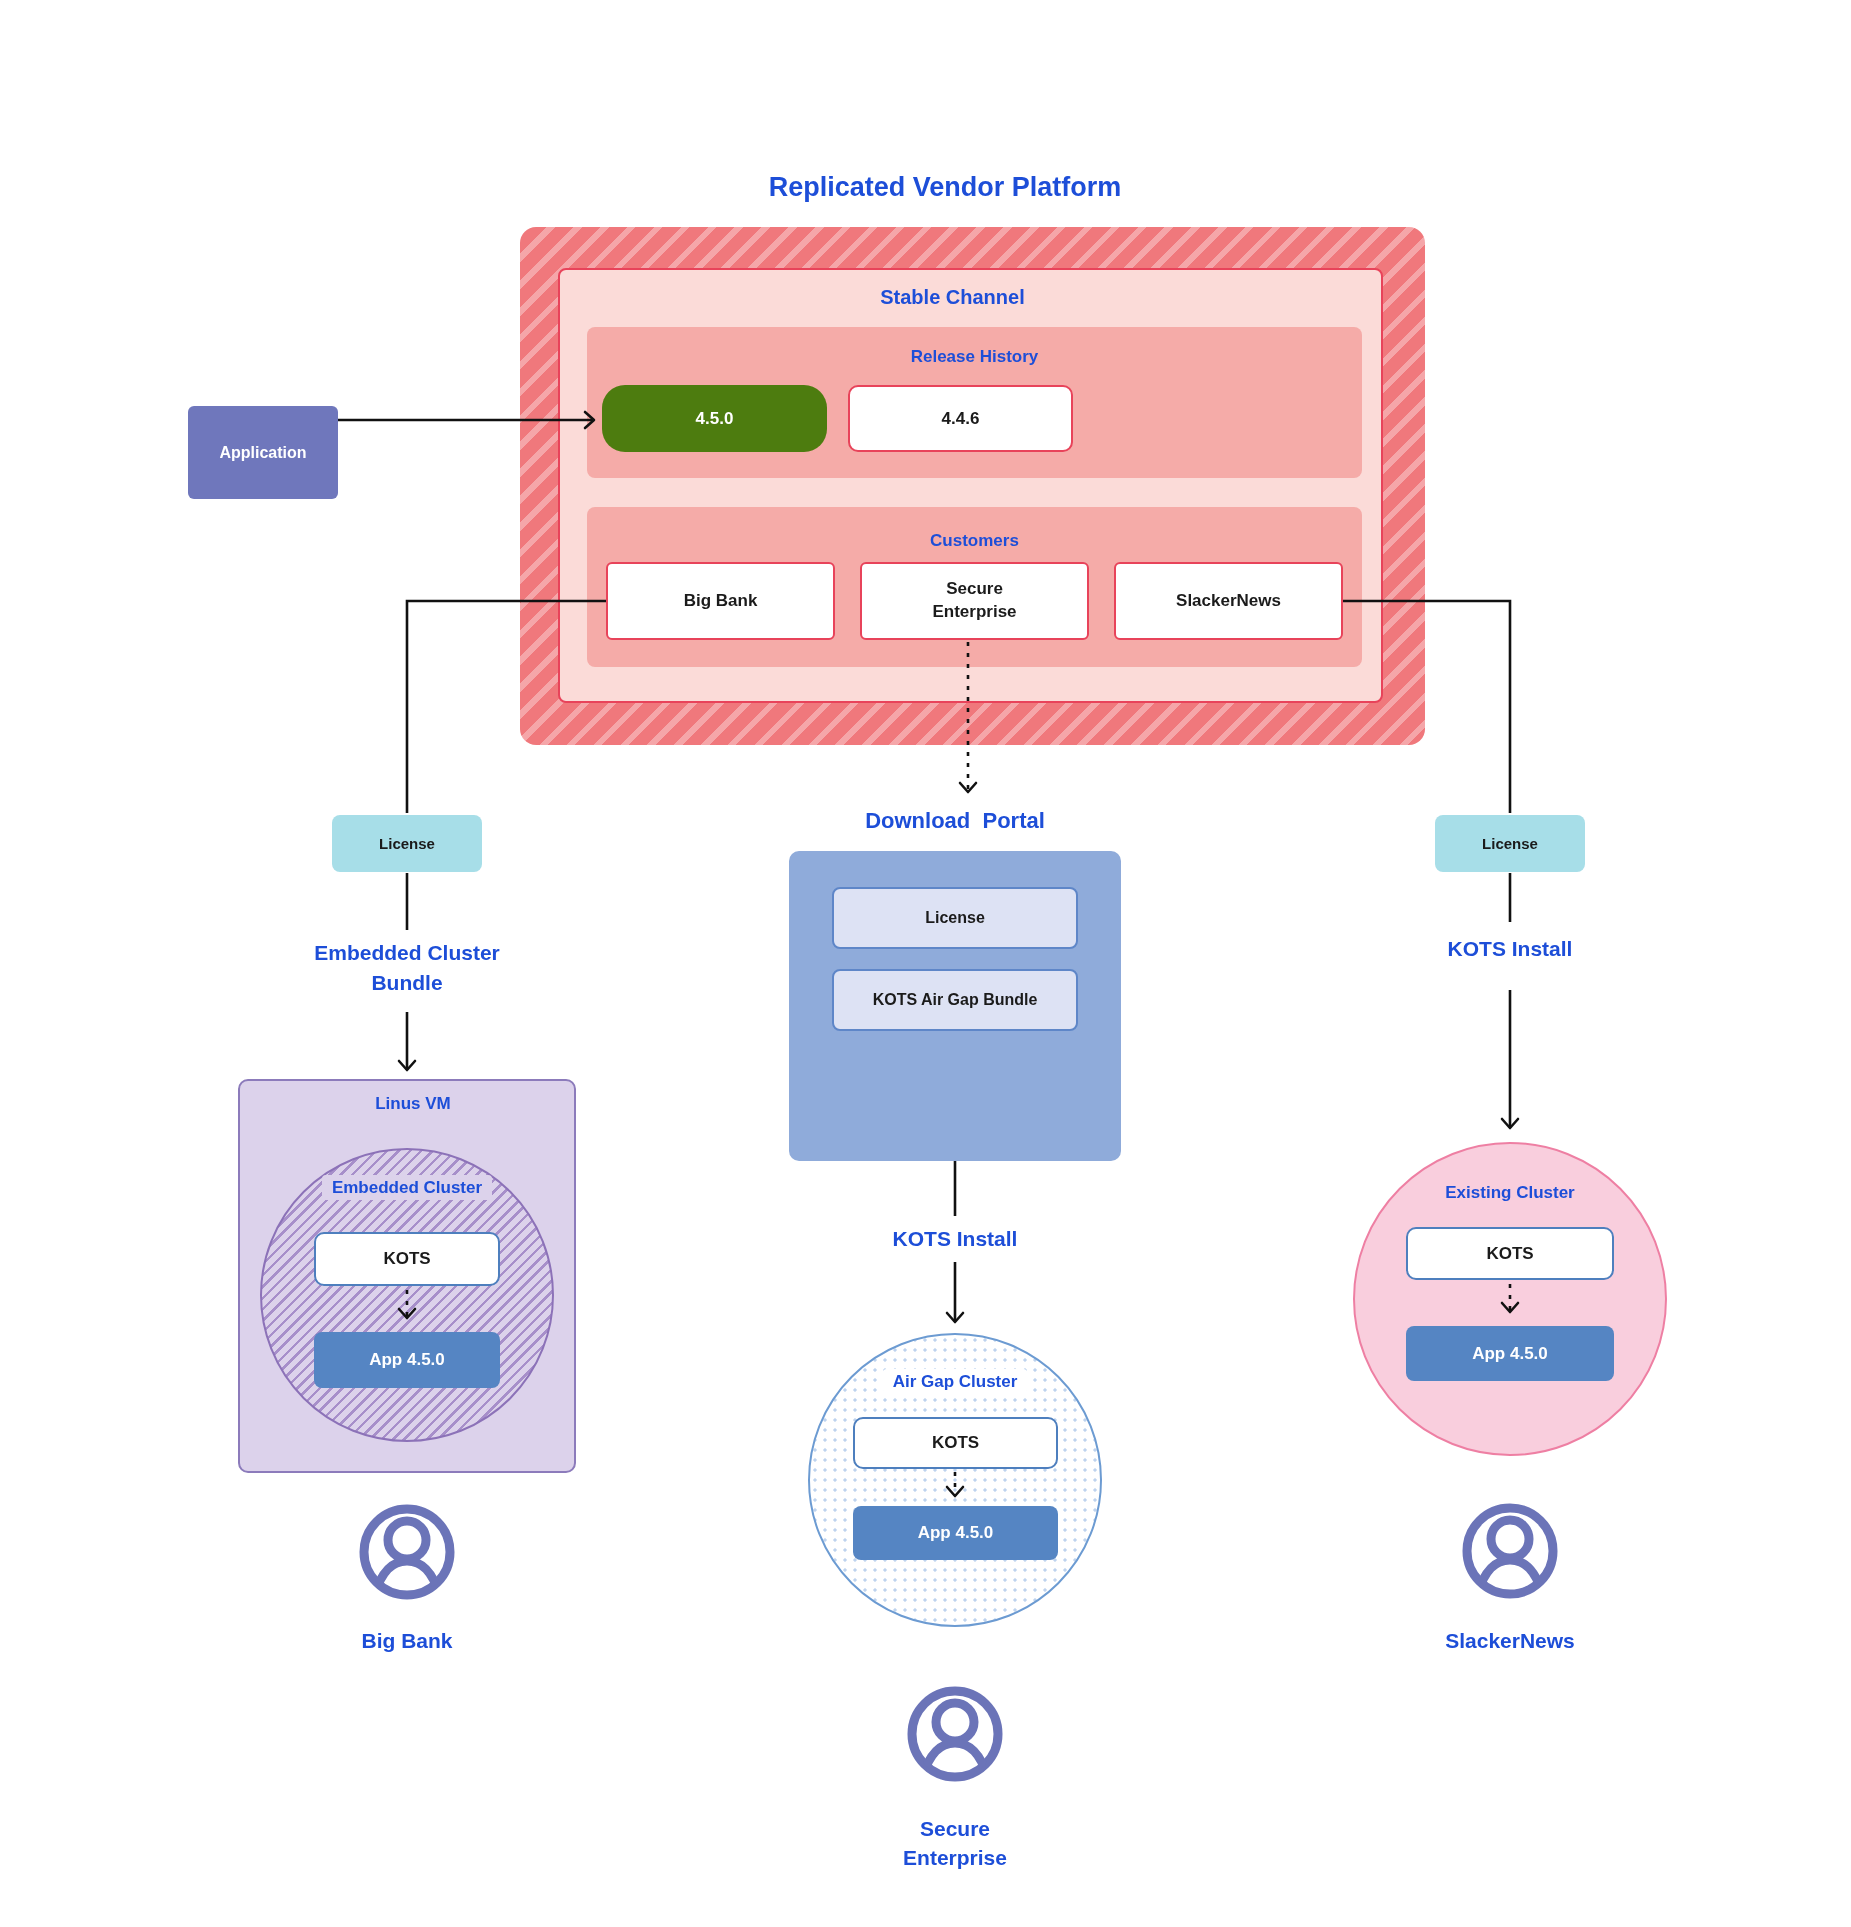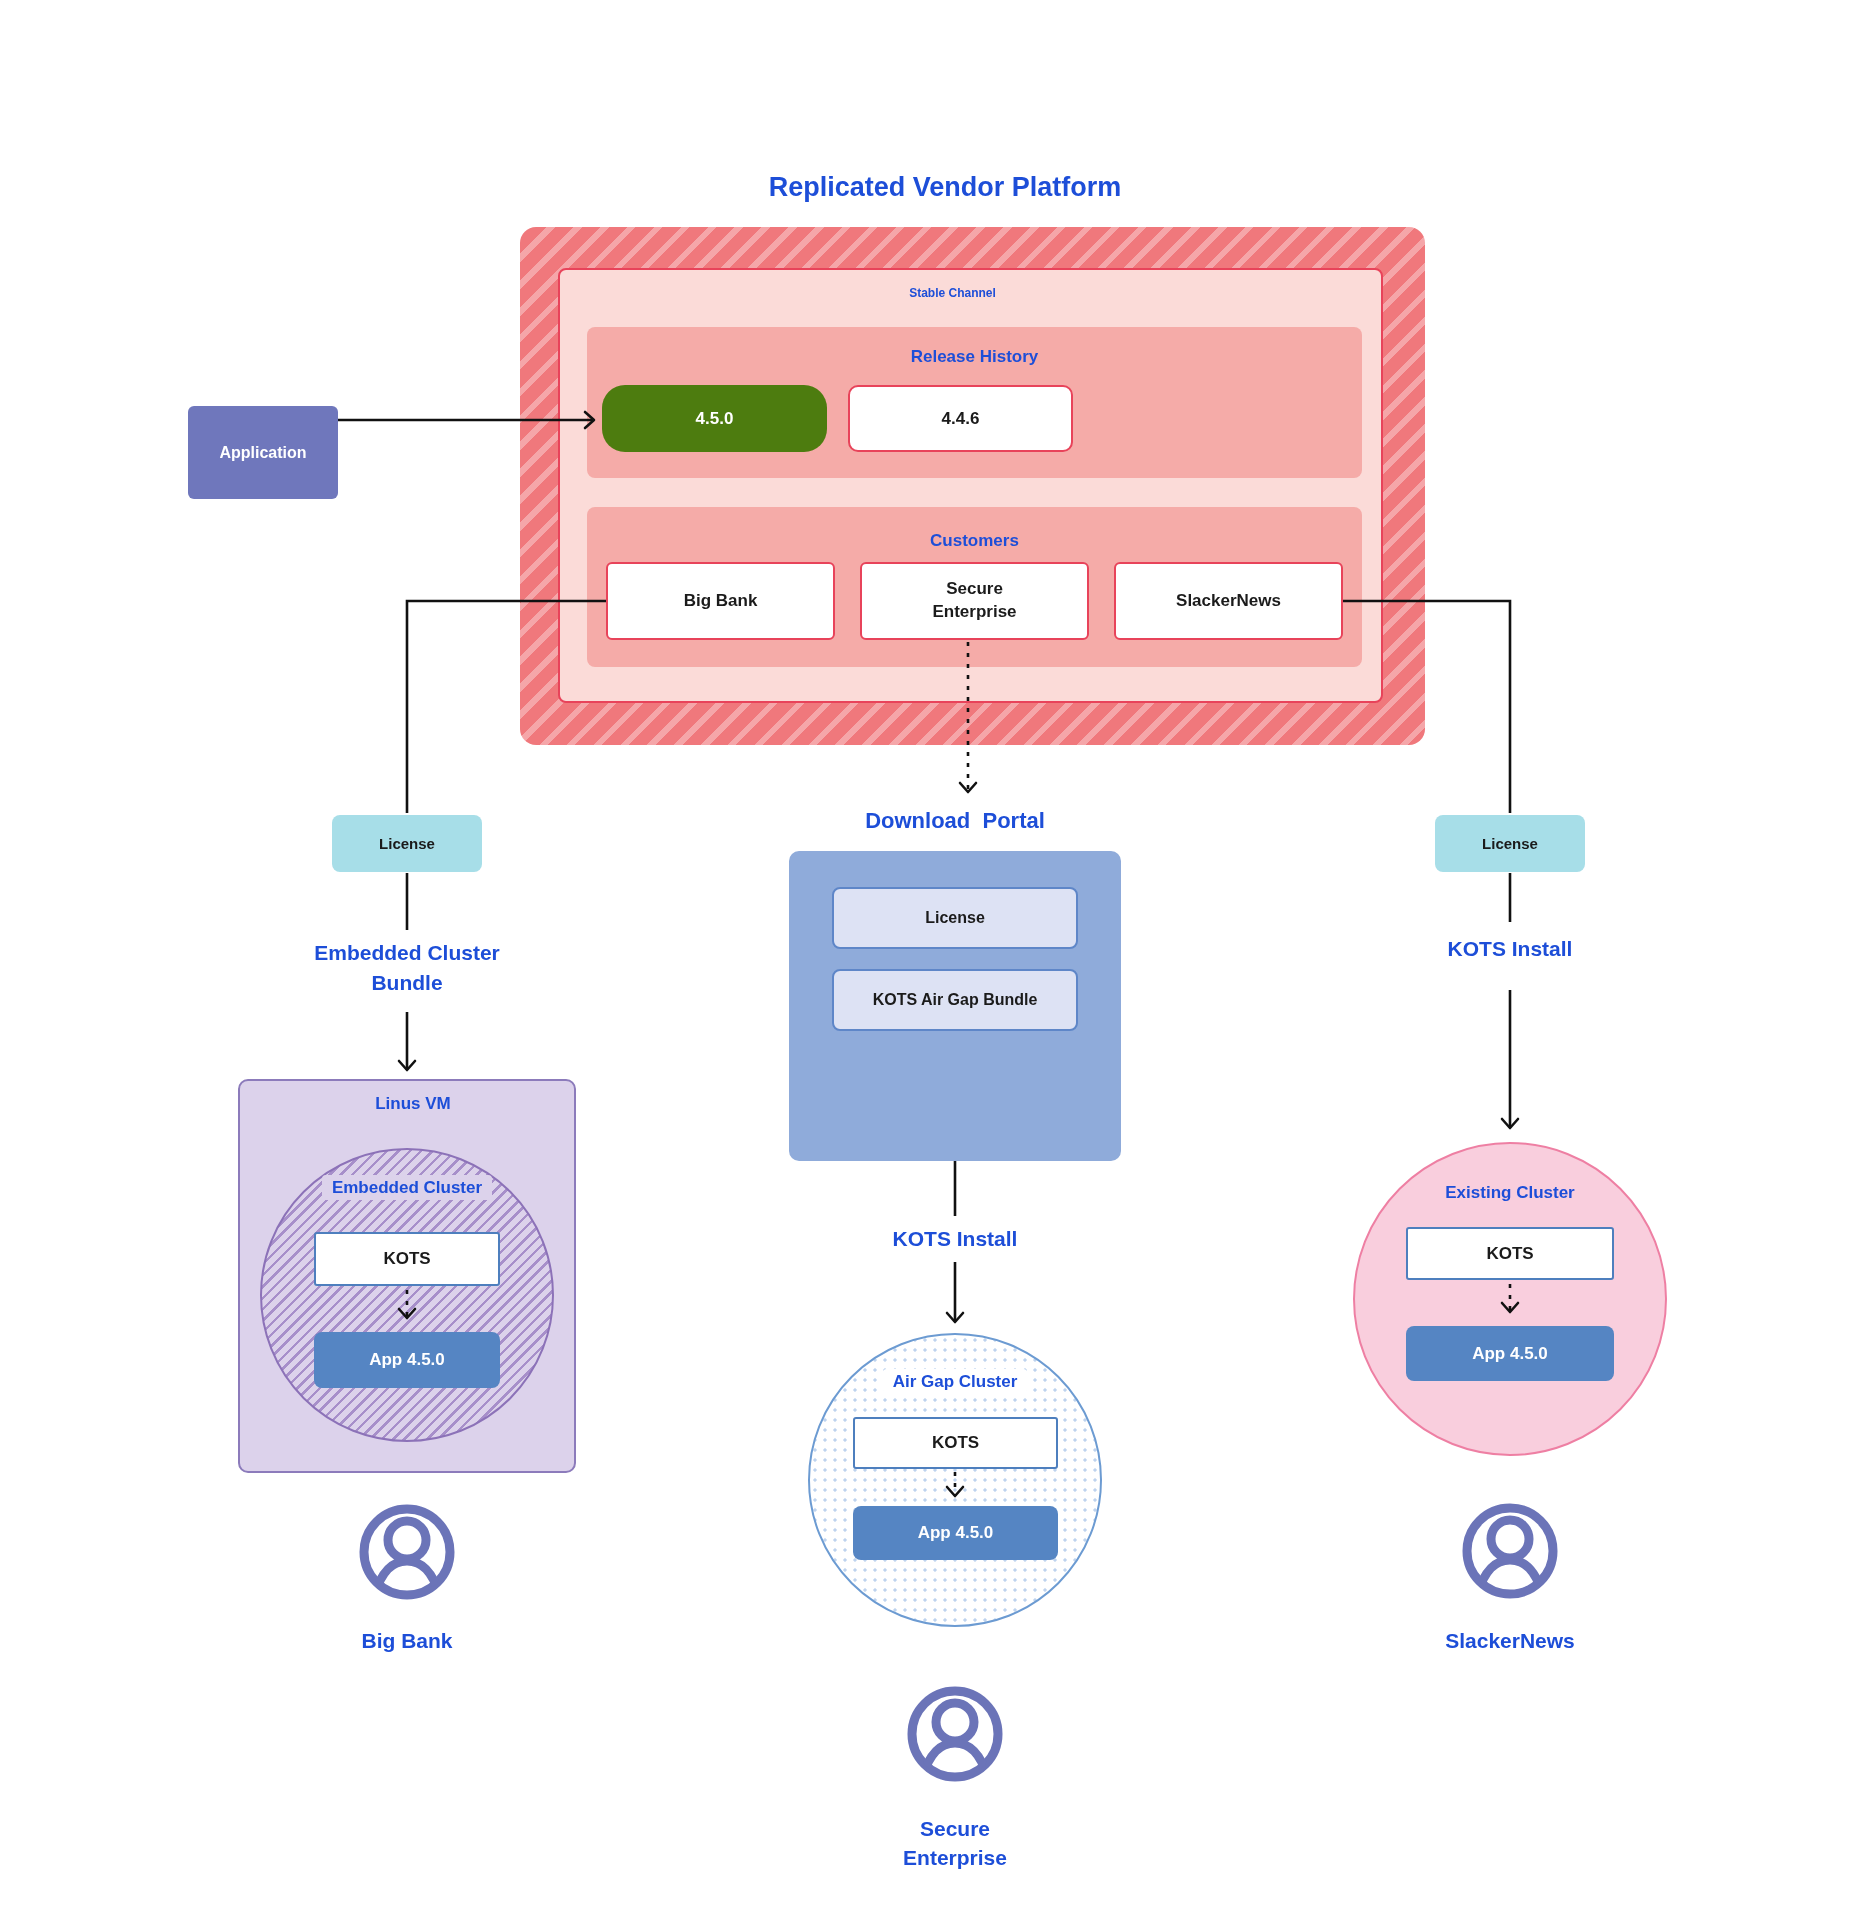--- a/index.html
+++ b/index.html
@@ -19,21 +19,21 @@
 
   
   .outer{
     left:520px;top:227px;width:905px;height:518px;border-radius:16px;
     background:repeating-linear-gradient(135deg,#F5A6A9 0 6px,#F0787C 6px 19px);
   }
   .stable{
     left:558px;top:268px;width:825px;height:435px;border-radius:8px;
     background:#FBDBD8;border:2px solid #E8435A;
   }
-  .stable-label{left:558px;top:286px;width:789px;font-size:12px;}
+  .stable-label{left:558px;top:286px;width:789px;font-size:20px;}
   .release-box{left:587px;top:327px;width:775px;height:151px;border-radius:8px;background:#F5ABA8;}
   .release-label{left:587px;top:347px;width:775px;font-size:17px;}
   .rel{top:385px;width:225px;height:67px;border-radius:10px;font-size:17px;font-weight:600;}
   .rel-450{left:602px;background:#4d7c0f;color:#ffffff;border-radius:23px;}
   .rel-446{left:848px;background:#ffffff;border:2px solid #E8435A;}
   .cust-box{left:587px;top:507px;width:775px;height:160px;border-radius:8px;background:#F5ABA8;}
   .cust-label{left:587px;top:531px;width:775px;font-size:17px;}
   .cust{top:562px;width:229px;height:78px;border-radius:6px;background:#ffffff;border:2px solid #E8435A;font-size:17px;font-weight:600;}
   .cust span{max-width:140px;line-height:1.35;}
   .cust-0{left:606px;} .cust-1{left:860px;} .cust-2{left:1114px;}
@@ -61,21 +61,21 @@
   
   .vm{left:238px;top:1079px;width:338px;height:394px;border-radius:10px;background:#DCD2EB;border:2px solid #8C7BBB;}
   .vm-label{left:244px;top:1094px;width:338px;font-size:17px;}
   .embedded-circle{
     left:260px;top:1148px;width:294px;height:294px;border-radius:50%;
     border:2.5px solid #8C72B8;
     background:repeating-linear-gradient(135deg,#A78FCA 0 2.5px,#DCD2EB 2.5px 8px);
   }
   .embedded-label{left:257px;top:1178px;width:300px;font-size:17px;}
   .embedded-label span{background:#DCD2EB;padding:3px 10px;border-radius:4px;}
-  .kots{background:#ffffff;border:2px solid #4E7FBE;border-radius:3px;font-size:17px;font-weight:600;}
+  .kots{background:#ffffff;border:2px solid #4E7FBE;border-radius:10px;font-size:17px;font-weight:600;}
   .kots-left{left:314px;top:1232px;width:186px;height:54px;}
   .app-450{background:#5585C3;color:#ffffff;border-radius:8px;font-size:17px;font-weight:600;}
   .app-left{left:314px;top:1332px;width:186px;height:56px;}
 
   
   .airgap-circle{
     left:808px;top:1333px;width:294px;height:294px;border-radius:50%;
     border:2px solid #6C9BD2;background:#ffffff;
     background-image:radial-gradient(#BED3EE 1.5px, transparent 1.7px);
     background-size:10px 10px;

